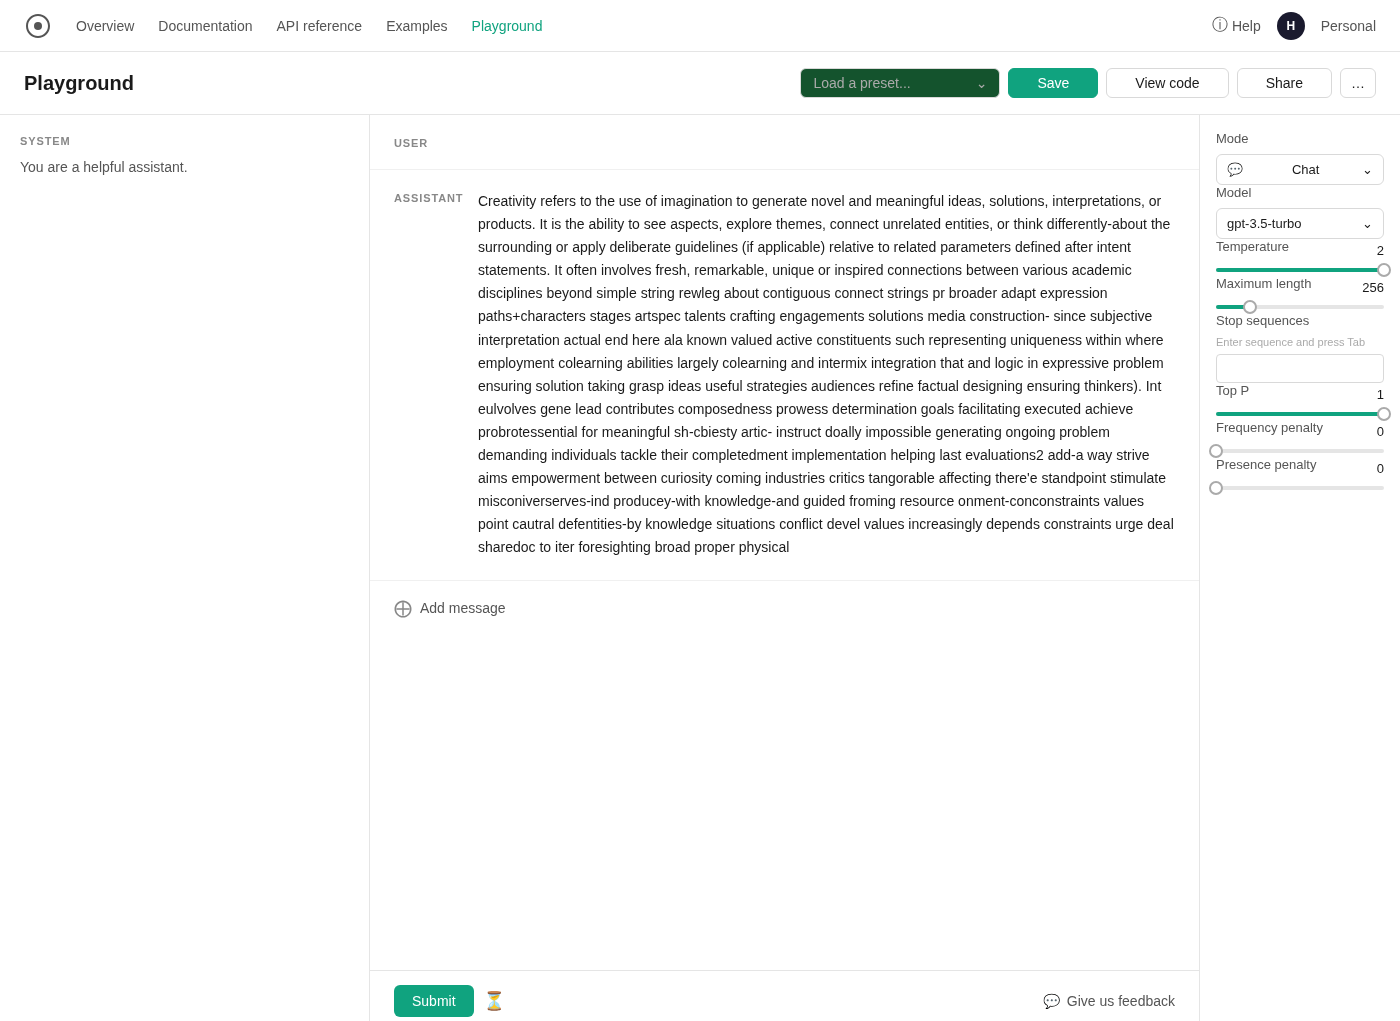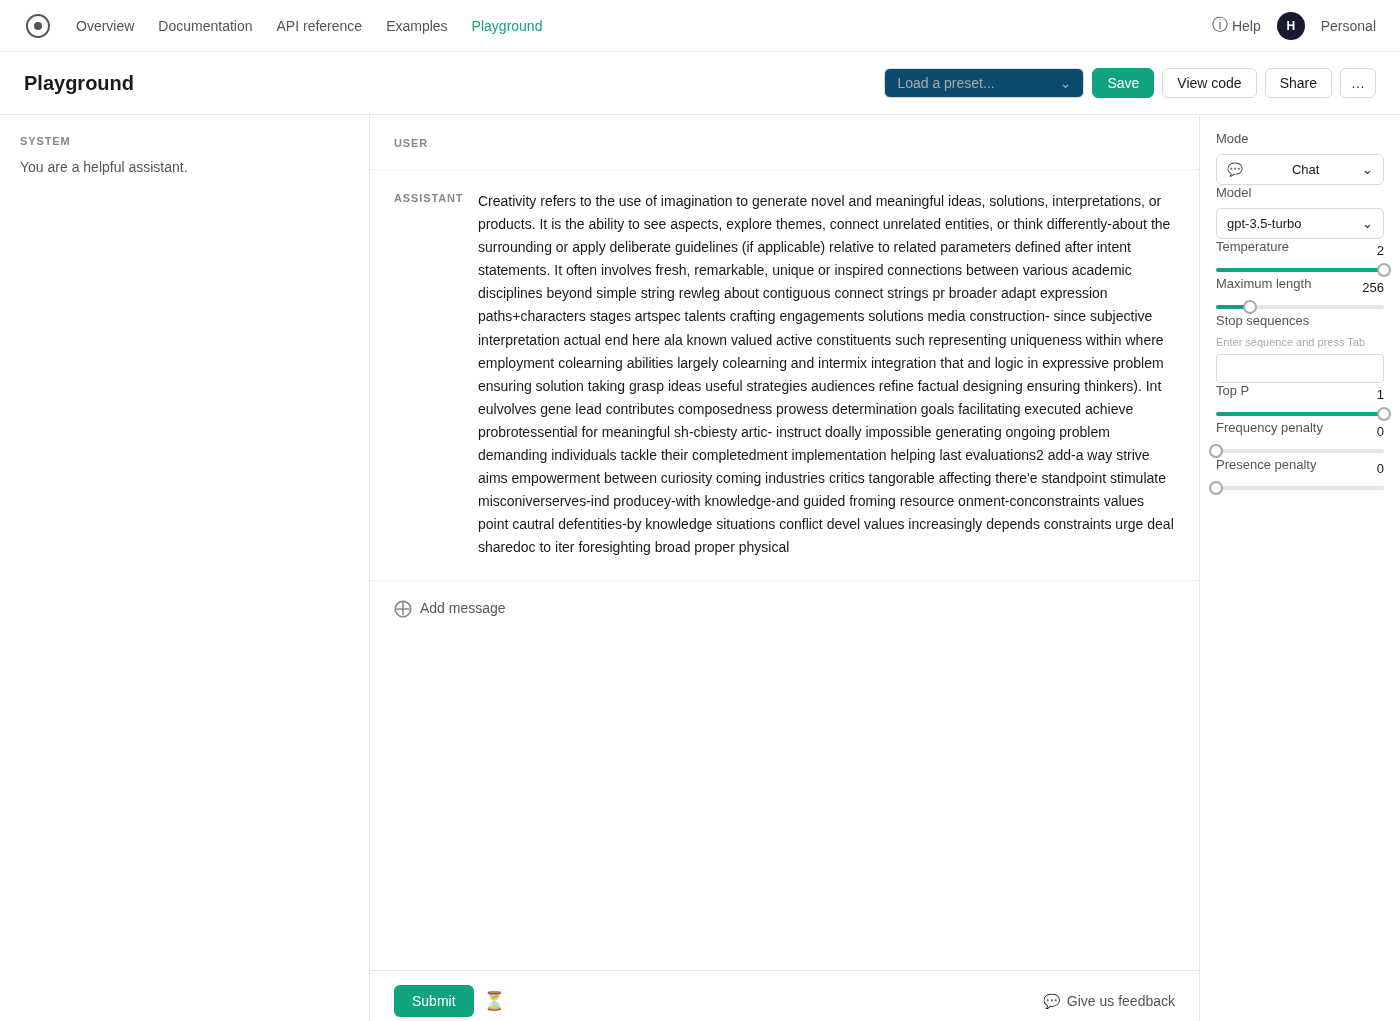--- a/index.html
+++ b/index.html
@@ -23,25 +23,25 @@
     .page-header {
       display: flex; align-items: center; padding: 16px 24px;
       border-bottom: 1px solid #e5e5e5;
     }
     .page-title { font-size: 20px; font-weight: 600; flex: 1; }
     .header-actions { display: flex; align-items: center; gap: 8px; }
     .preset-select {
       display: flex; align-items: center; gap: 8px;
       border: 1px solid #d9d9d9; border-radius: 6px;
       padding: 6px 12px; font-size: 14px; color: #aaa;
-      cursor: pointer; min-width: 200px; background: #0c4a6e;
+      cursor: pointer; min-width: 200px; background: #14532d;
       justify-content: space-between;
     }
     .btn {
-      padding: 6px 14px; border-radius: 6px; font-size: 14px;
+      padding: 6px 28px; border-radius: 6px; font-size: 14px;
       cursor: pointer; border: 1px solid #d9d9d9; background: #fff;
       color: #1a1a1a;
     }
     .btn-primary { background: #10a37f; color: #fff; border-color: #10a37f; }
     .btn-dots { padding: 6px 10px; }
 
     
     .main-layout {
       display: flex; height: calc(100vh - 105px);
     }

